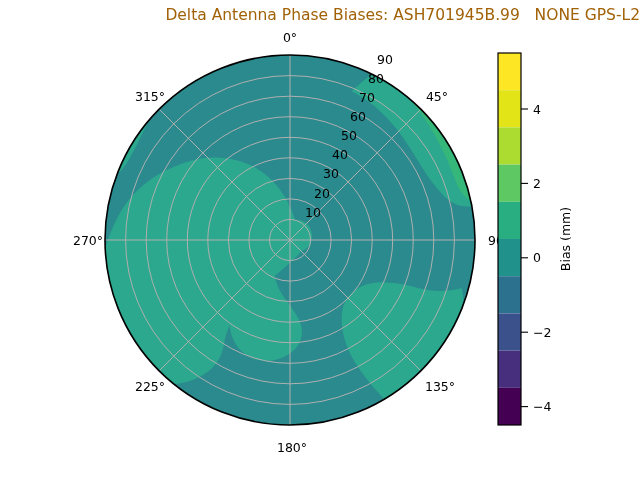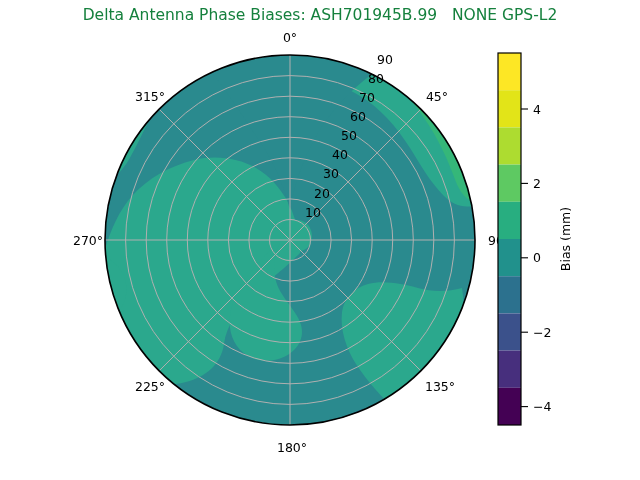--- a/index.html
+++ b/index.html
@@ -20,23 +20,23 @@
     left: 0;
     top: 0;
     width: 640px;
     height: 480px;
   }
   .fig-title {
     position: absolute;
     left: 0;
     top: 6px;
     width: 640px;
-    text-align: center;
+    text-align: right;
     font-size: 15.5px;
-    color: #15803d;
+    color: #a16207;
     white-space: pre;
     letter-spacing: 0px;
   }
   svg.canvas {
     position: absolute;
     left: 0;
     top: 0;
     width: 640px;
     height: 480px;
   }

